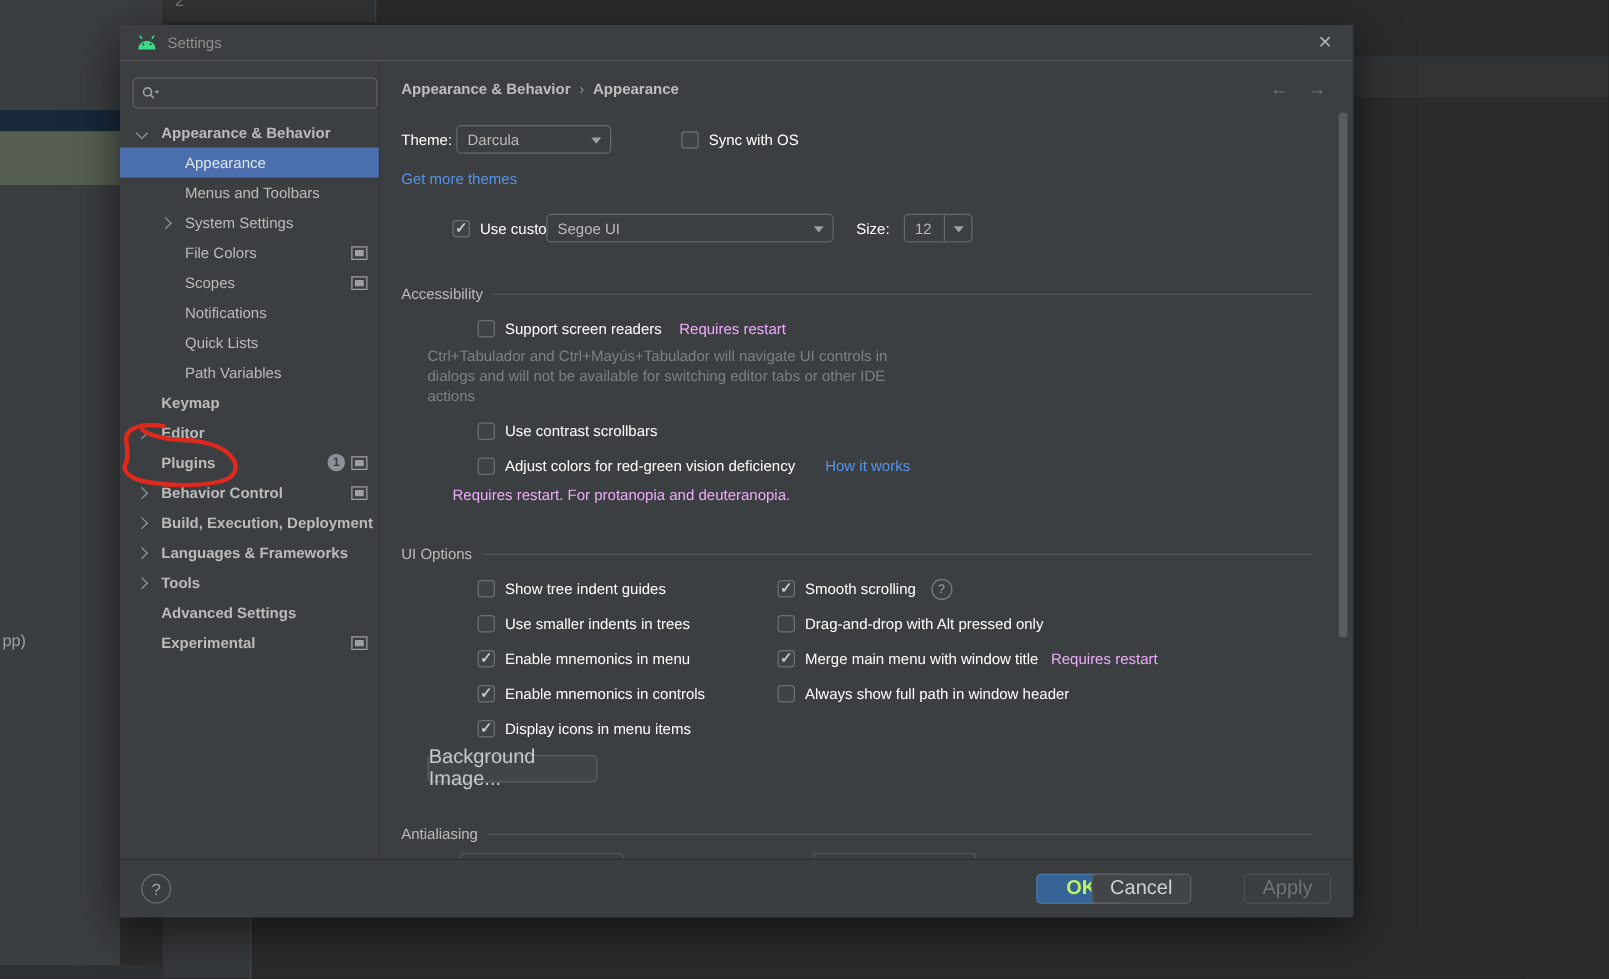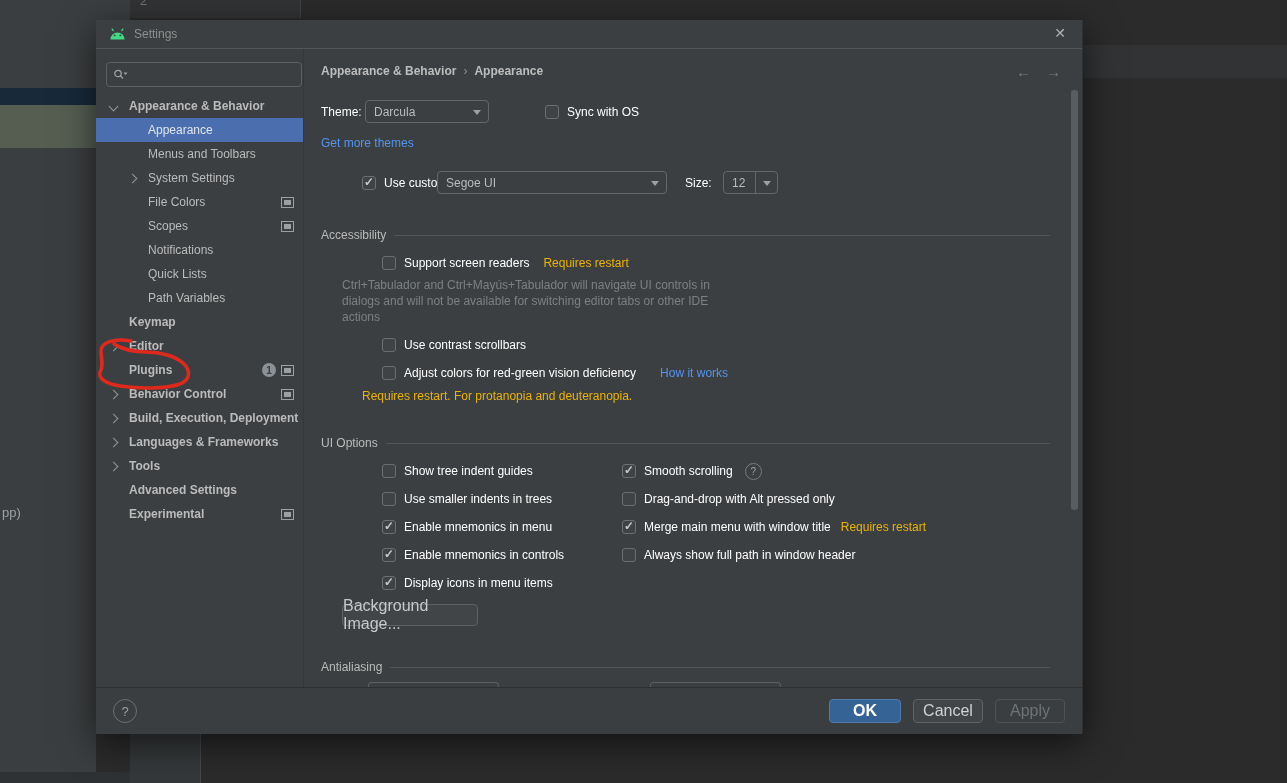--- a/index.html
+++ b/index.html
@@ -41,21 +41,21 @@
   .mini-icon::after{content:"";position:absolute;left:2px;top:2px;right:2px;bottom:2px;background:#9da0a3;}
   .badge{position:absolute;right:27px;top:5px;width:14px;height:14px;border-radius:50%;background:#8b9196;
          color:#3b3e40;font-size:10px;font-weight:bold;display:flex;align-items:center;justify-content:center;}
 
   
   .main{position:absolute;left:208px;top:29px;width:778px;height:638px;overflow:hidden;}
   .crumb{position:absolute;left:17px;top:15px;font-weight:bold;color:#bdbdbd;}
   .crumb .sep{font-weight:normal;color:#8b8f92;margin:0 7px;}
   .navarrow{position:absolute;top:14px;font-size:15px;color:#787c7e;}
   .lbl{color:#ffffff;}
-  .hint{color:#eab308;}
+  .hint{color:#f0abfc;}
   .link{color:#5394ec;cursor:pointer;}
 
   .combo{position:absolute;height:23px;border:1px solid #646869;border-radius:4px;background:#3c3f41;
          display:flex;align-items:center;padding-left:8px;box-sizing:border-box;}
   .combo .arrow{position:absolute;right:7px;top:9px;width:0;height:0;border-left:4px solid transparent;
                 border-right:4px solid transparent;border-top:5px solid #9da0a3;}
   .combo.split .arrow-box{position:absolute;right:0;top:0;bottom:0;width:21px;border-left:1px solid #646869;}
   .combo.split .arrow{right:6px;}
 
   .cb{display:inline-block;width:14px;height:14px;border:1px solid #6b6f70;border-radius:3px;background:#3f4345;
@@ -68,21 +68,21 @@
   .sect .line{flex:1;height:1px;background:#515557;}
 
   .qicon{display:inline-flex;width:15px;height:15px;border:1px solid #787c7e;border-radius:50%;
          color:#9ca1a4;font-size:10px;align-items:center;justify-content:center;margin-left:6px;}
 
   .desc{position:absolute;color:#7c8082;line-height:16px;}
 
   .btn{position:absolute;height:24px;border-radius:4px;display:flex;align-items:center;justify-content:center;
        box-sizing:border-box;font-size:16px;}
   .btn.grey{background:#414547;border:1px solid #5e6264;color:#cfd2d4;}
-  .btn.blue{background:#366395;border:1px solid #4f7aaa;color:#ffffff;font-weight:bold;}
+  .btn.blue{background:#366395;border:1px solid #4f7aaa;color:#bef264;font-weight:bold;}
   .btn.disabled{background:transparent;border:1px solid #4e5254;color:#6e7376;}
   .btn.small{background:#414547;border:1px solid #5e6264;color:#c6c9cb;}
 
   .partial-combo{position:absolute;height:6px;border:1px solid #5c6062;border-bottom:none;border-radius:4px 4px 0 0;}
 
   .footer{position:absolute;left:0;right:0;top:667px;height:46px;background:#3b3e40;border-top:1px solid #2c2e2f;}
   .help-circle{position:absolute;left:17px;top:11px;width:22px;height:22px;border:1px solid #6b7072;border-radius:50%;
                color:#9ca1a4;display:flex;align-items:center;justify-content:center;font-size:13px;}
 
   .scrollthumb{position:absolute;left:975px;top:70px;width:7px;height:420px;background:#595d5f;border-radius:3px;}
@@ -311,21 +311,21 @@
       <div class="partial-combo" style="left:346px;top:633px;width:129px"></div>
     </div>
 
     <div class="scrollthumb"></div>
 
     <div class="footer">
       <div class="help-circle">?</div>
       <div class="btn blue" style="left:733px;top:11px;width:72px">
         <span>OK</span>
       </div>
-      <div class="btn grey" style="left:817px;top:11px;width:70px">
+      <div class="btn grey" style="left:777px;top:11px;width:80px">
         <span>Cancel</span>
       </div>
       <div class="btn disabled" style="left:899px;top:11px;width:70px">
         <span>Apply</span>
       </div>
     </div>
   </div>
 
   <svg class="abs annotation" viewBox="0 0 120 70">
     <path d="M35,11 C19,8 4,12 5,22 C6,30 7,38 4,42 C2,48 10,54 24,56 C44,59 69,59 84,54 C94,50 95,41 88,34 C80,26 64,22 50,22 C36,22 24,18 18,14" fill="none" stroke="#e0291d" stroke-width="3.5" stroke-linecap="round"></path>

